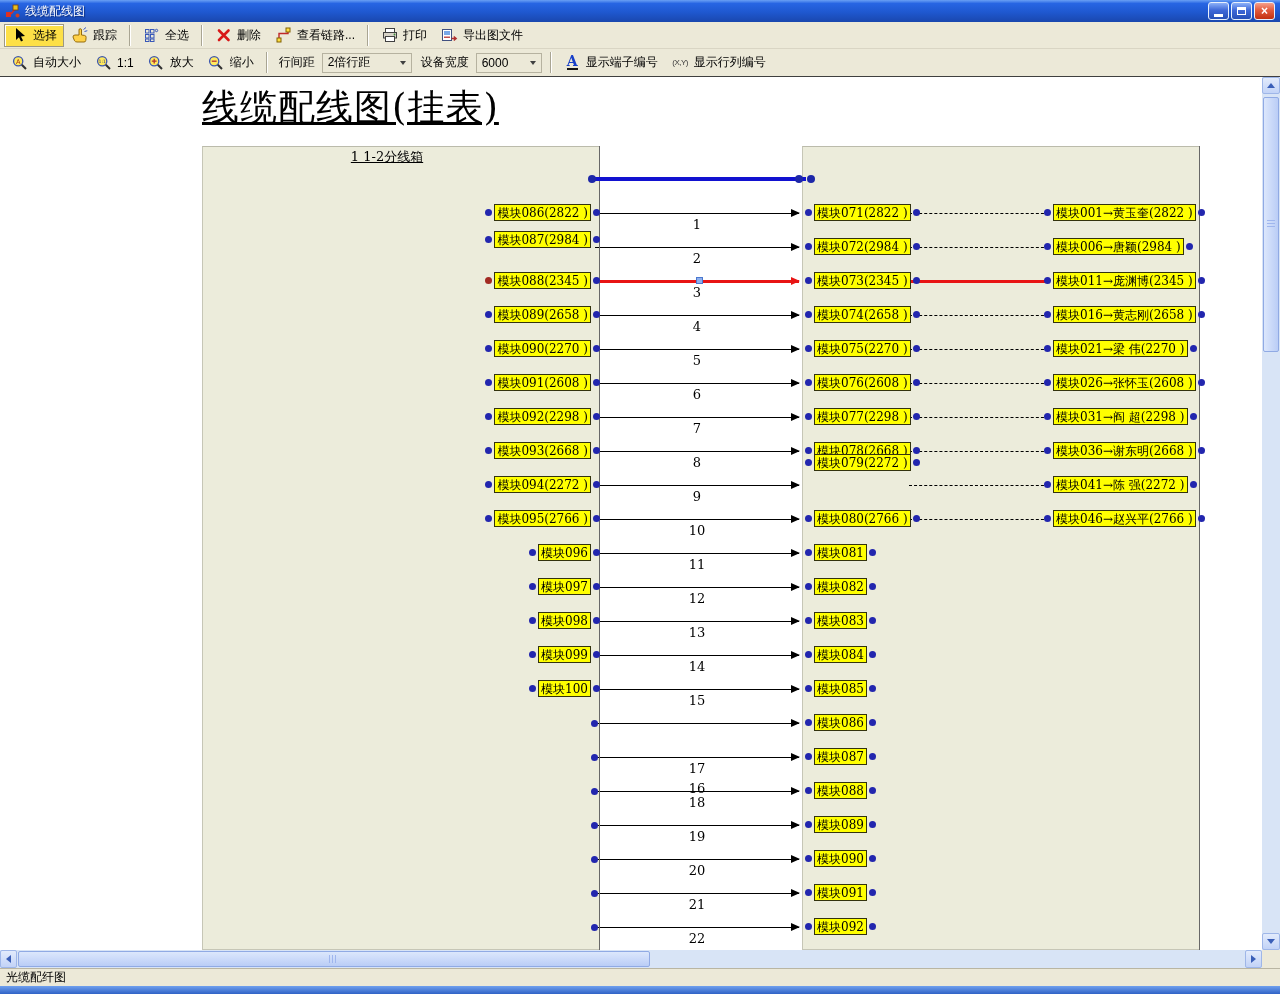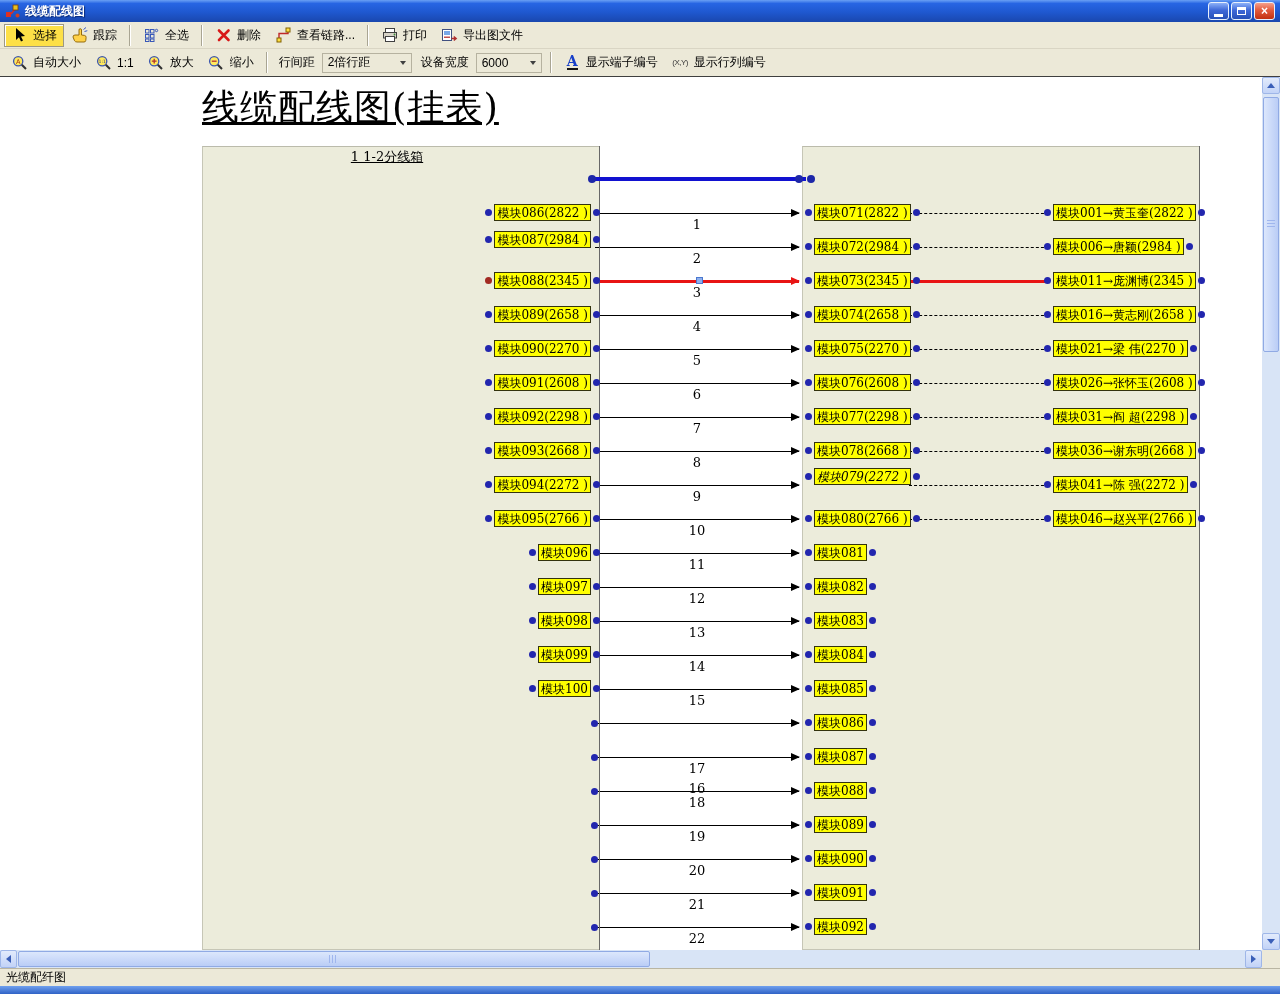--- a/index.html
+++ b/index.html
@@ -3,21 +3,21 @@
 <meta charset="utf-8">
 <style>
   *{margin:0;padding:0;box-sizing:border-box}
   html,body{width:1280px;height:994px}
   body{font-family:"Liberation Sans","DejaVu Sans",sans-serif;font-size:12px;background:#ECE9D8;overflow:hidden}
   .window{position:relative;width:1280px;height:994px;background:#ECE9D8;overflow:hidden}
 
   
   .titlebar{position:absolute;left:0;top:0;width:1280px;height:22px;display:flex;align-items:center;padding:0 4px;
     background:linear-gradient(180deg,#6AA0F4 0%,#2765E3 16%,#1F58D0 55%,#1A47AE 100%);color:#fff}
-  .title-text{font-weight:bold;font-size:12px;margin-left:4px;text-shadow:1px 1px 1px #0A2A7A;white-space:nowrap}
+  .title-text{font-weight:normal;font-size:12px;margin-left:4px;text-shadow:1px 1px 1px #0A2A7A;white-space:nowrap}
   .winbtns{margin-left:auto;display:flex;gap:2px;padding-right:1px}
   .wbtn{width:21px;height:18px;border:1px solid #E8F0FC;border-radius:3px;display:flex;align-items:center;justify-content:center;
     background:linear-gradient(180deg,#8CB0F8,#3E68D8 45%,#2650B8);color:#fff;cursor:default}
   .wbtn.close{background:linear-gradient(180deg,#F4A08C,#E25A3C 45%,#C23010);font-weight:bold;font-size:12px}
   .glyph-min{width:9px;height:3px;background:#fff;margin-top:9px}
   .glyph-restore{width:9px;height:8px;border:1px solid #fff;border-top:3px solid #fff}
 
   
   .tb{position:absolute;left:0;width:1280px;display:flex;align-items:center;padding:0 4px;background:#ECE9D8}
   .tb1{top:22px;height:27px;border-bottom:1px solid #D9D5C4}
@@ -336,21 +336,21 @@
       <div class="hline" style="top: 374px;"></div>
       <div class="arr" style="top: 370px;"></div>
       <div class="lnum" style="top: 378px;">8</div>
       <span class="mbox midbox" style="top: 365px;">模块078(2668 )</span>
       <div class="dlink" style="top: 374px;"></div>
       <span class="mbox farbox" style="top: 365px;">模块036→谢东明(2668 )</span>
       <span class="mbox lbox" style="top: 399px;">模块094(2272 )</span>
       <div class="hline" style="top: 408px;"></div>
       <div class="arr" style="top: 404px;"></div>
       <div class="lnum" style="top: 412px;">9</div>
-      <span class="mbox midbox" style="top: 391px; font-style: italic;">模块079(2272 )</span>
+      <span class="mbox midbox" style="top: 377px;">模块079(2272 )</span>
       <div class="dlink" style="top: 408px;"></div>
       <span class="mbox farbox" style="top: 399px;">模块041→陈  强(2272 )</span>
       <span class="mbox lbox" style="top: 433px;">模块095(2766 )</span>
       <div class="hline" style="top: 442px;"></div>
       <div class="arr" style="top: 438px;"></div>
       <div class="lnum" style="top: 446px;">10</div>
       <span class="mbox midbox" style="top: 433px;">模块080(2766 )</span>
       <div class="dlink" style="top: 442px;"></div>
       <span class="mbox farbox" style="top: 433px;">模块046→赵兴平(2766 )</span>
       <span class="mbox lbox" style="top: 467px;">模块096</span>

